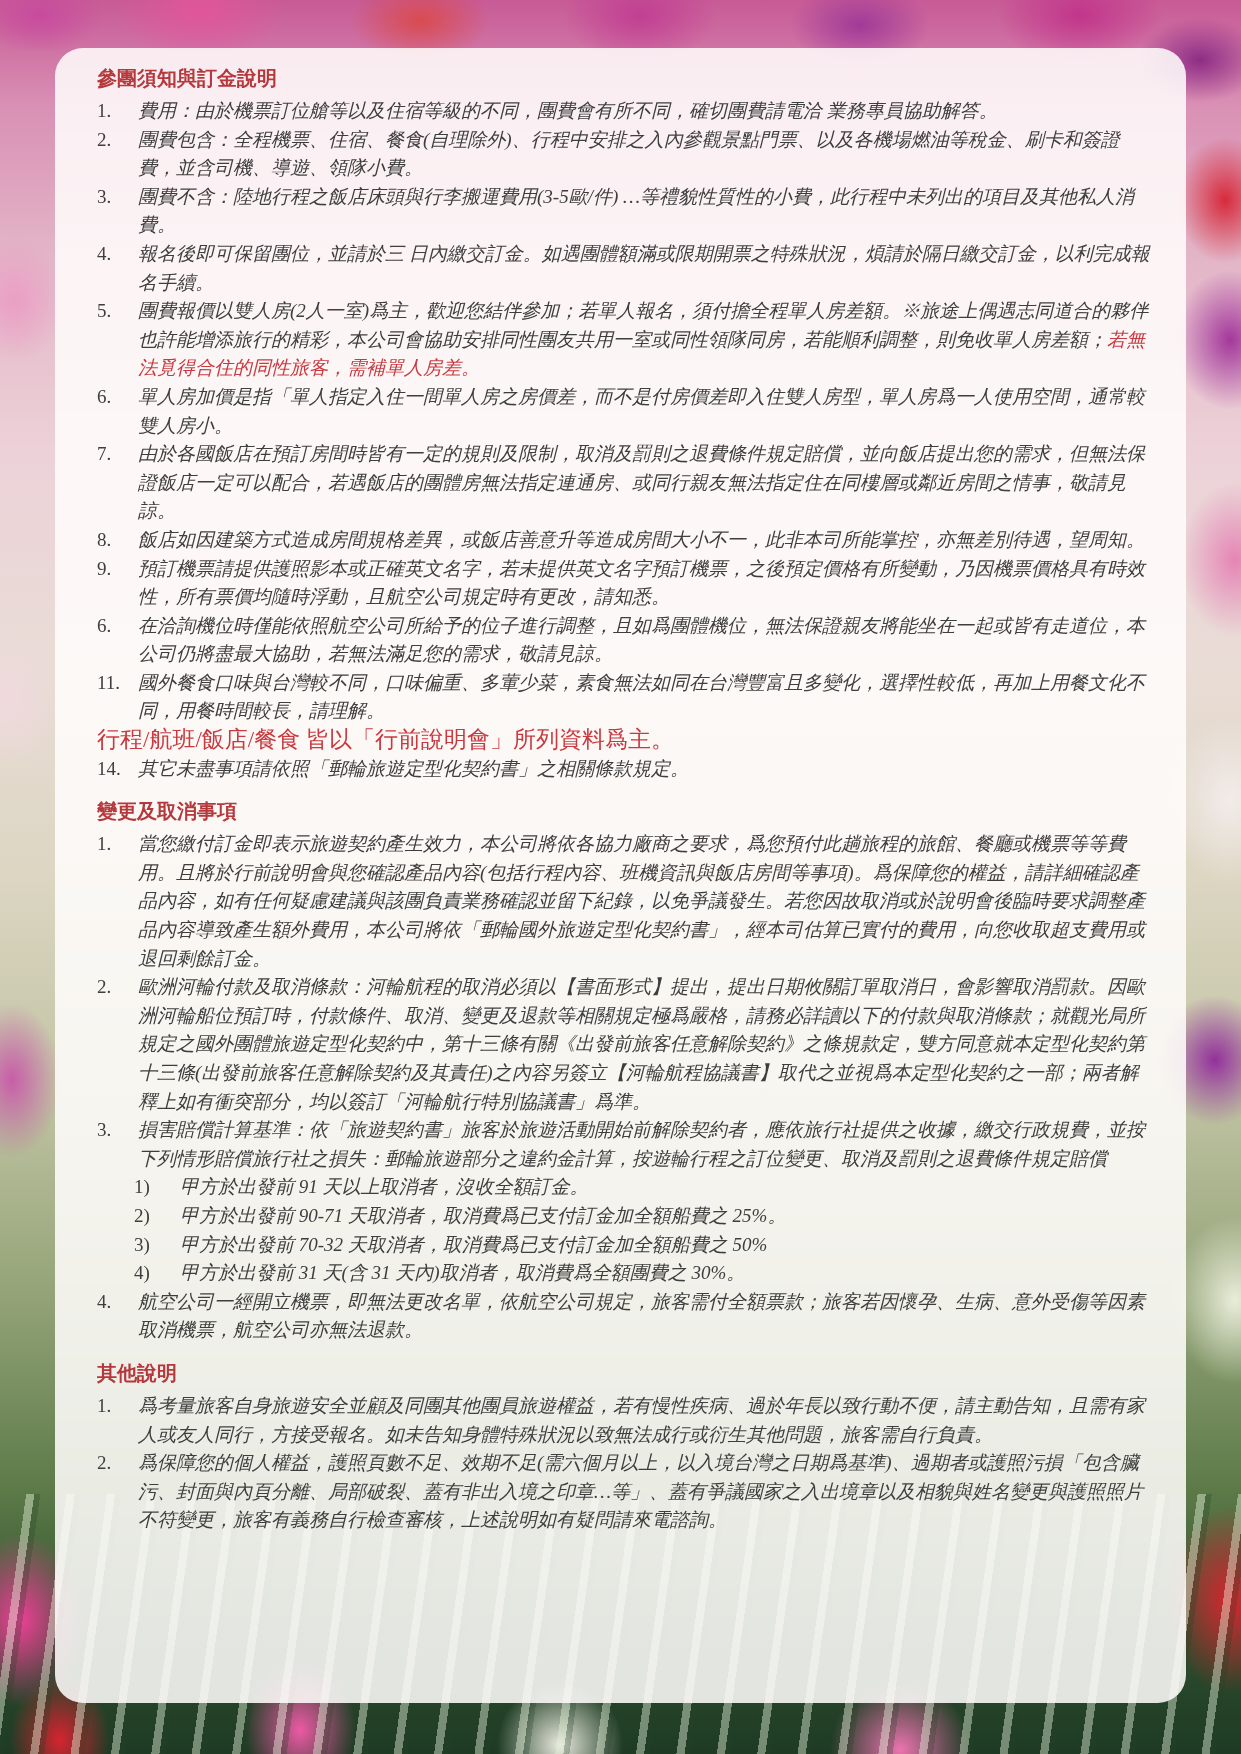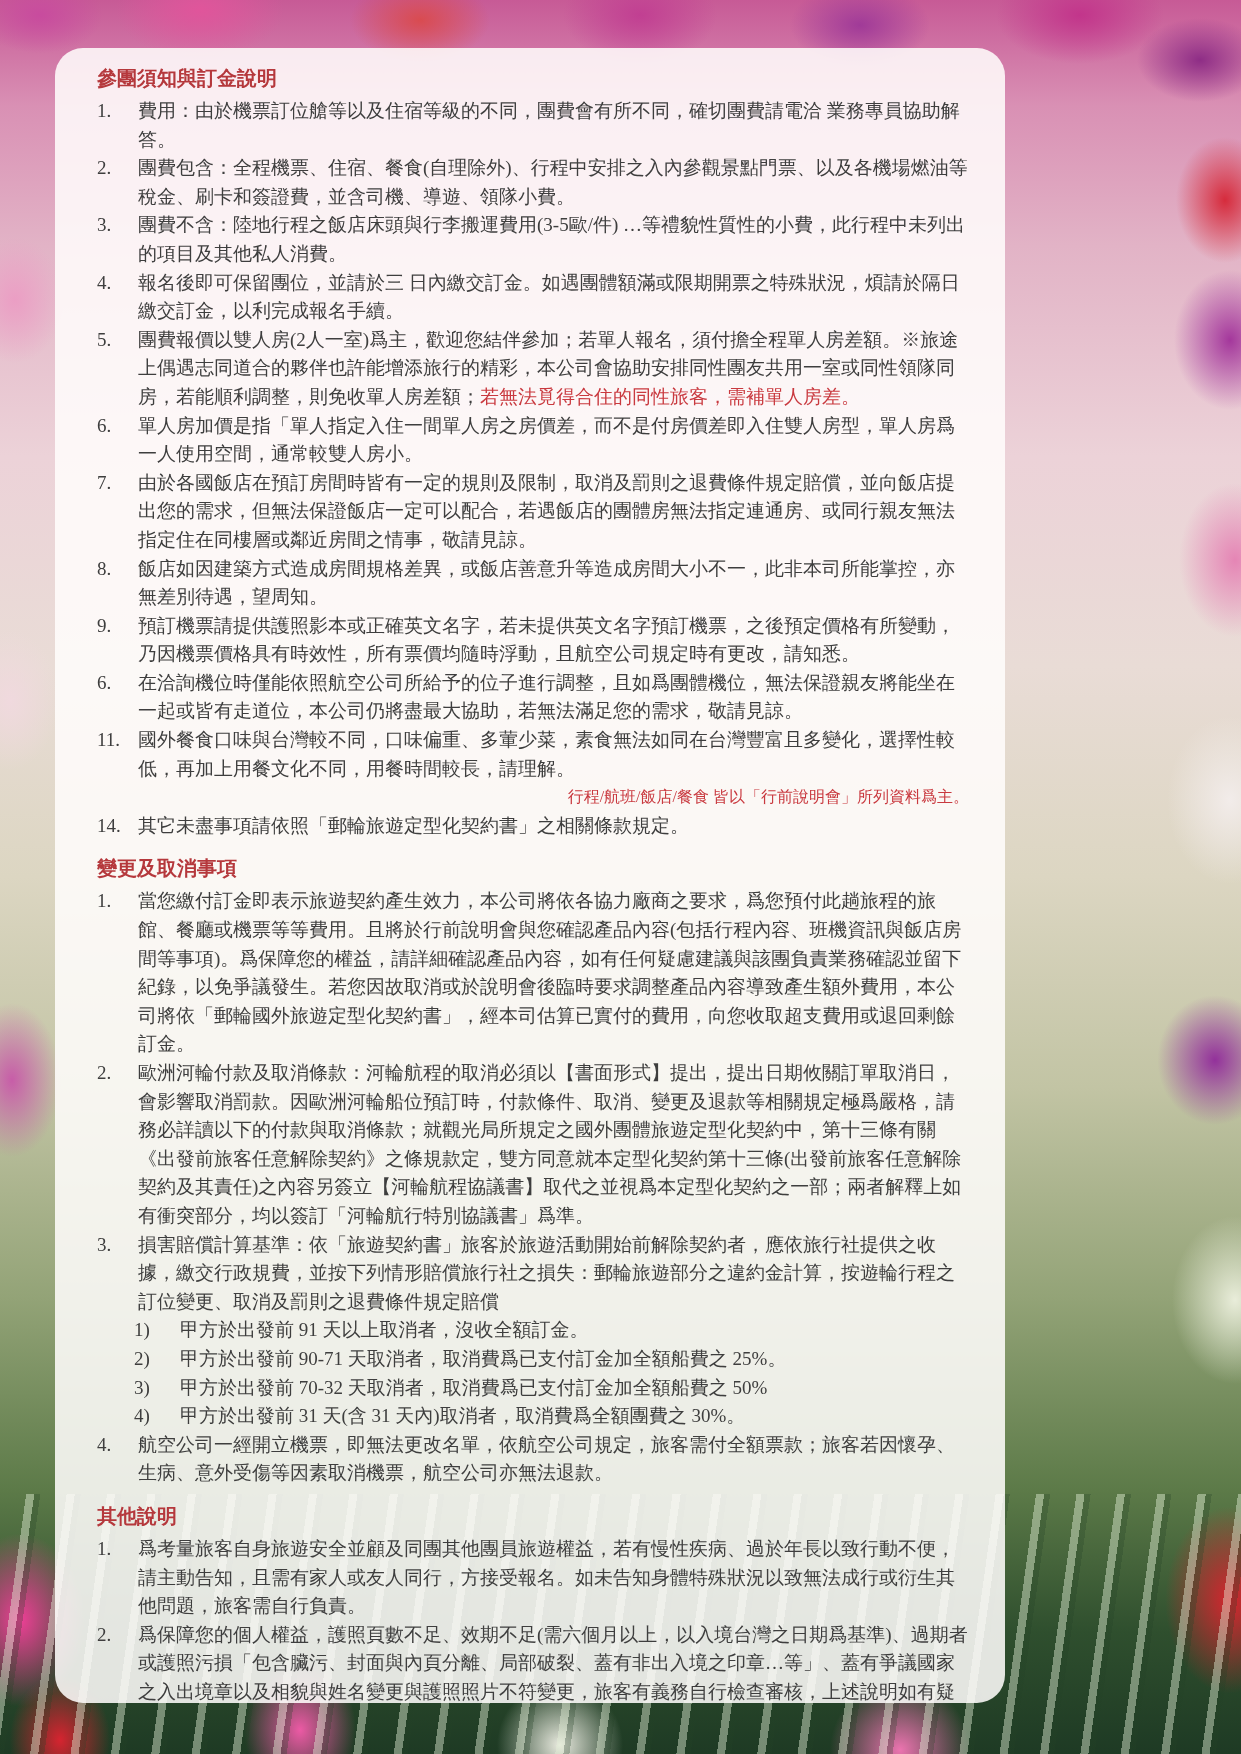--- a/index.html
+++ b/index.html
@@ -38,41 +38,41 @@
   }
   .stems{
     position:absolute;left:0;right:0;bottom:0;height:260px;
     background:repeating-linear-gradient(98deg,
       rgba(235,242,225,0) 0 26px,
       rgba(226,238,214,0.45) 26px 34px,
       rgba(35,65,38,0.28) 34px 40px);
   }
   
   .panel{
-    position:absolute;left:55px;top:48px;width:950px;height:1655px;
+    position:absolute;left:55px;top:48px;width:1131px;height:1655px;
     background:rgba(255,253,252,0.87);
     border-radius:28px;
     padding:14px 36px 0 42px;
     box-sizing:border-box;
     overflow:hidden;
   }
   .sec-title{
     color:#b5383c;font-weight:bold;font-size:20px;
     margin:14px 0 5px;line-height:28px;
     font-family:"Liberation Sans","DejaVu Sans",sans-serif;
   }
   .sec-title.first{margin-top:2px;}
   .item{display:flex;font-size:19px;line-height:28.6px;color:#3e3e3e;}
   .num{flex:0 0 41px;}
-  .txt{flex:1;}
+  .txt{flex:1;font-style:italic;}
   .red{color:#c9393f;}
   .sub{margin-left:37px;}
   .sub .num{flex:0 0 46px;}
   .notice{
-    text-align:right;color:#c9393f;font-size:16px;line-height:28.6px;
+    text-align:left;color:#c9393f;font-size:23px;line-height:28.6px;
   }
 </style>
 </head>
 <body>
 
 <div class="bg"></div>
 <div class="stems"></div>
 
 <div class="panel">
 

